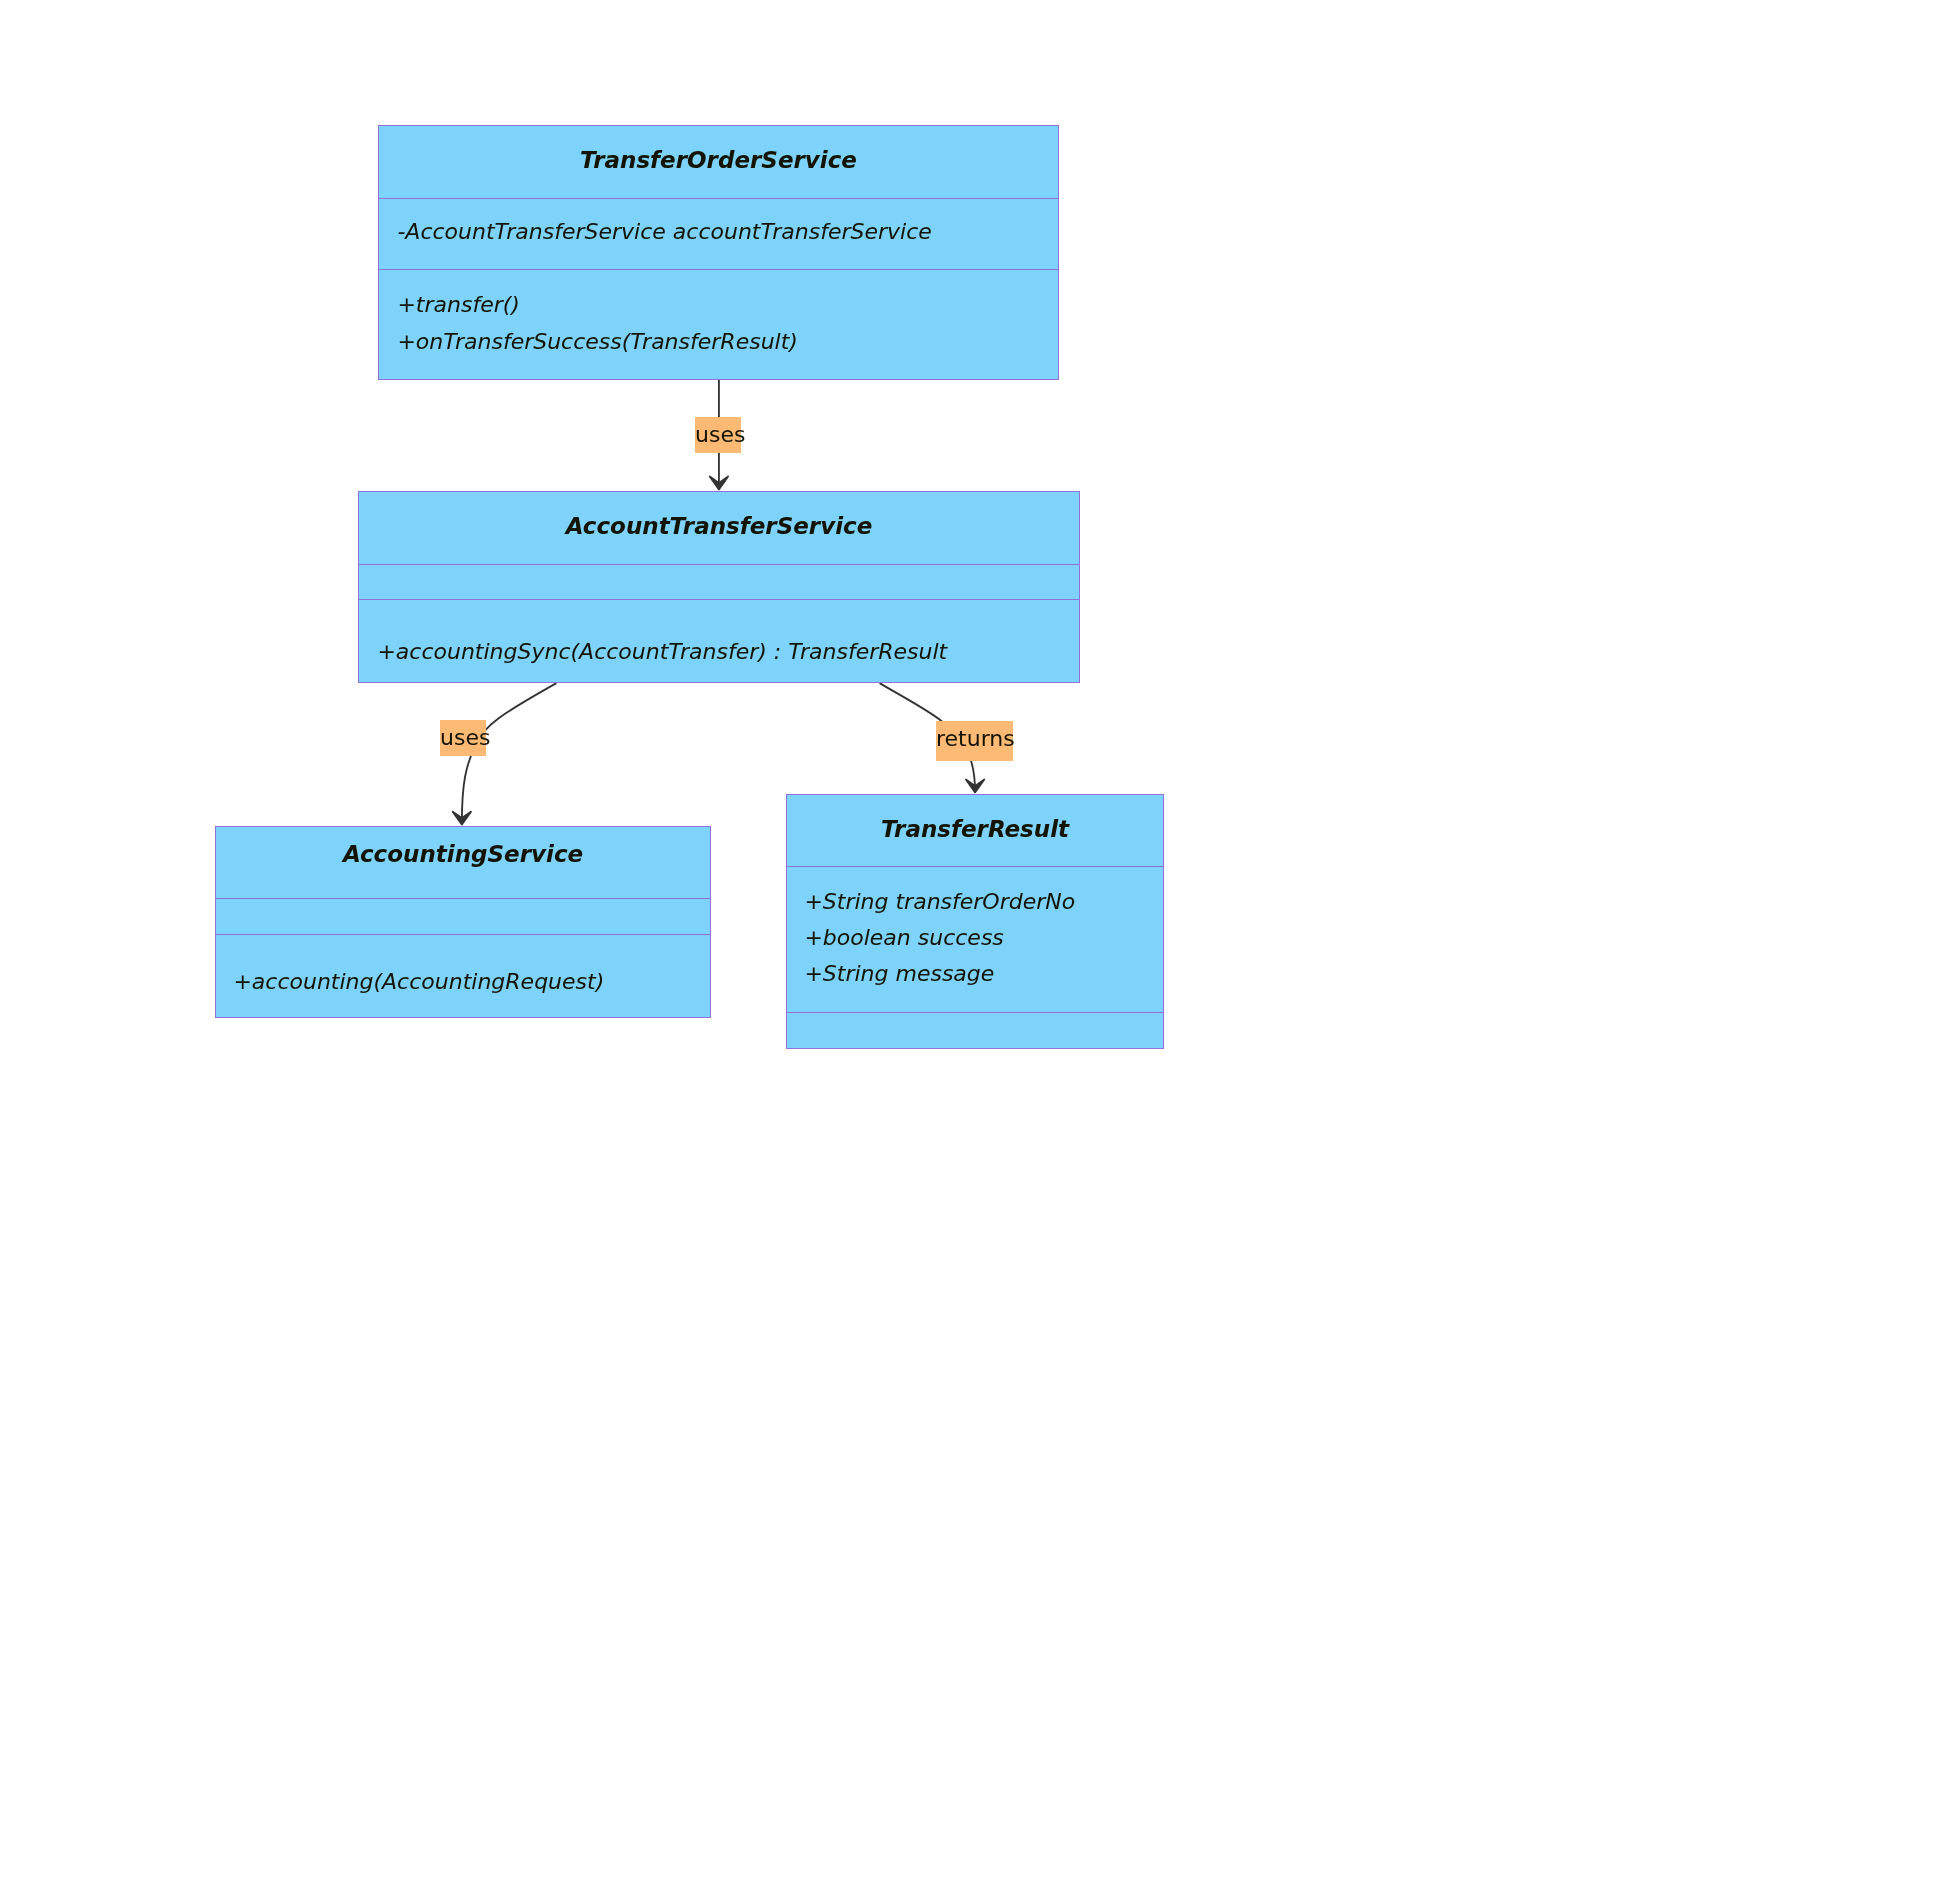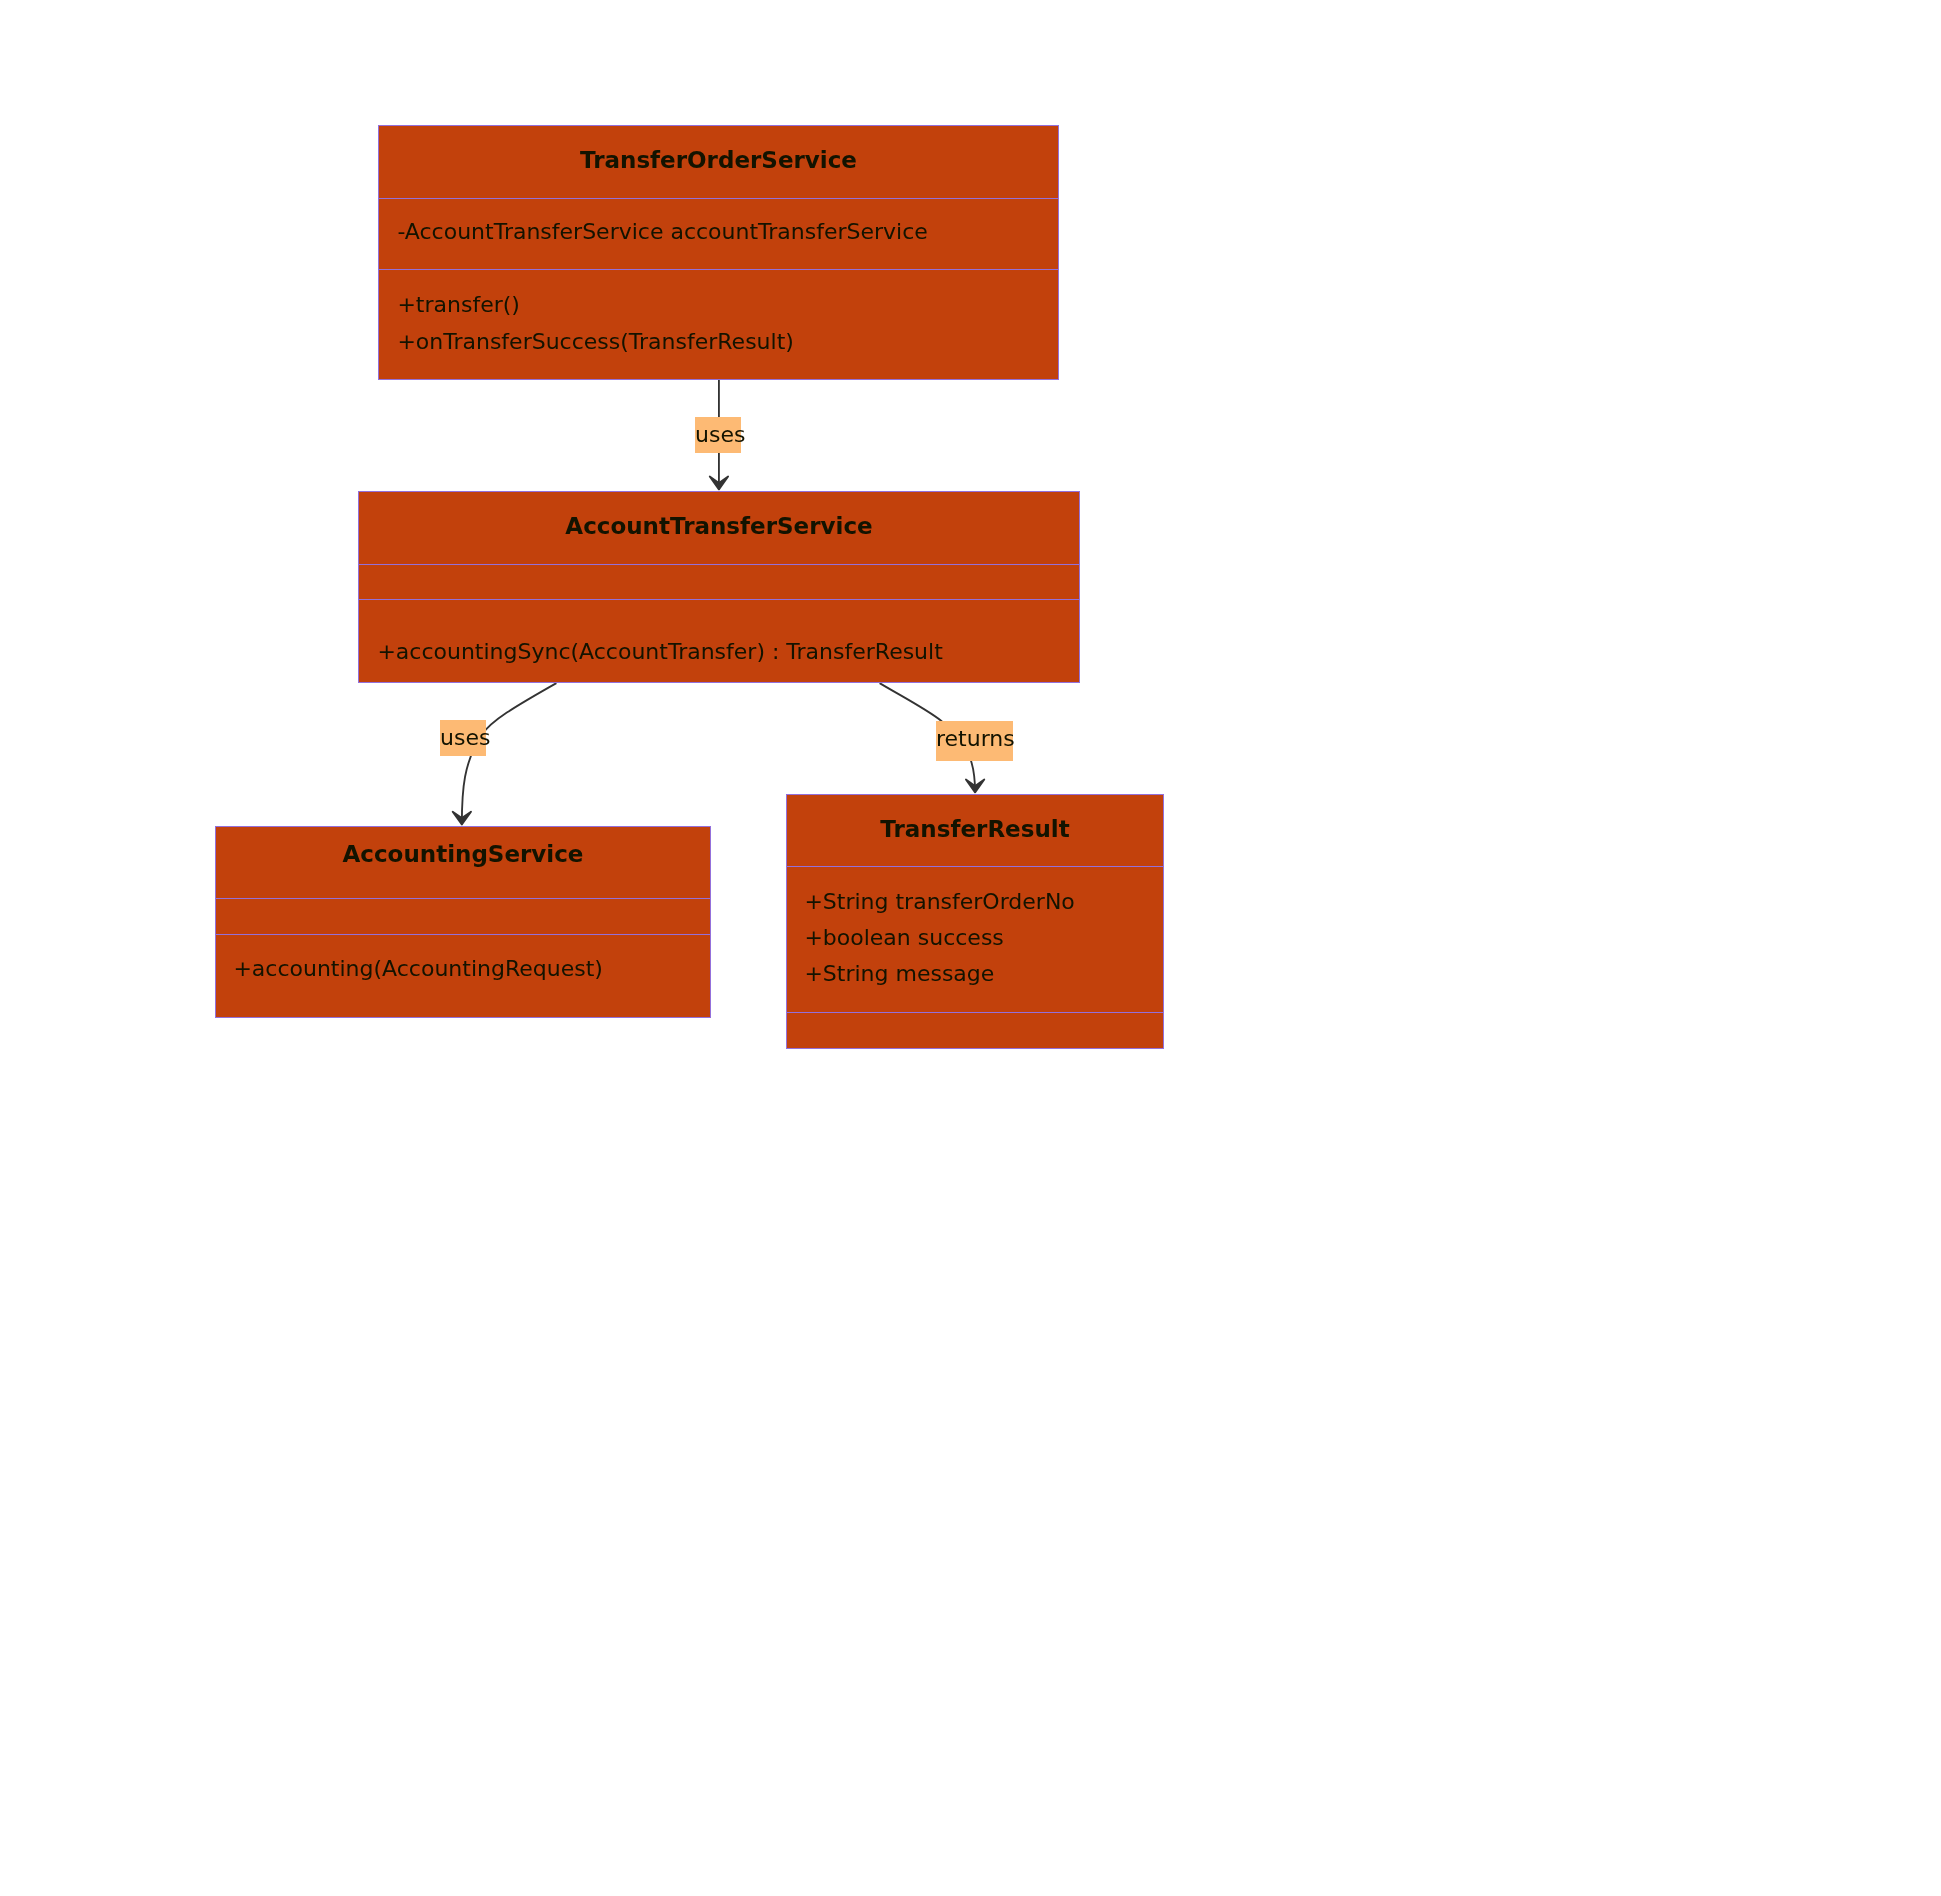--- a/index.html
+++ b/index.html
@@ -22,22 +22,23 @@
     }
     .edges {
       position: absolute;
       left: 0; top: 0;
       width: 1941px; height: 1896px;
       pointer-events: none;
     }
     .class-box {
       position: absolute;
       box-sizing: border-box;
-      background: #c2410c;
+      background: #7dd3fc;
       border: 1.8px solid #9370DB;
+      font-style: italic;
     }
     .class-box .divider {
       position: absolute;
       left: 0; right: 0;
       height: 0;
       border-top: 1.8px solid #9370DB;
     }
     .class-title {
       position: absolute;
       left: 0; right: 0;
@@ -108,21 +109,21 @@
     <div class="class-title" style="top:21px;">AccountTransferService</div>
     <div class="divider" style="top:72px;"></div>
     <div class="divider" style="top:107px;"></div>
     <div class="member" style="left:18.4px; top:146px;">+accountingSync(AccountTransfer) : TransferResult</div>
   </div>
 
   <div class="class-box" style="left:215px; top:826px; width:496px; height:192px;">
     <div class="class-title" style="top:14px;">AccountingService</div>
     <div class="divider" style="top:71px;"></div>
     <div class="divider" style="top:107px;"></div>
-    <div class="member" style="left:17.4px; top:128px;">+accounting(AccountingRequest)</div>
+    <div class="member" style="left:17.4px; top:141px;">+accounting(AccountingRequest)</div>
   </div>
 
   <div class="class-box" style="left:786px; top:794px; width:378px; height:255px;">
     <div class="class-title" style="top:21px;">TransferResult</div>
     <div class="divider" style="top:71px;"></div>
     <div class="member" style="left:17.4px; top:93px;">+String transferOrderNo</div>
     <div class="member" style="left:17.4px; top:129px;">+boolean success</div>
     <div class="member" style="left:17.4px; top:165px;">+String message</div>
     <div class="divider" style="top:217px;"></div>
   </div>

